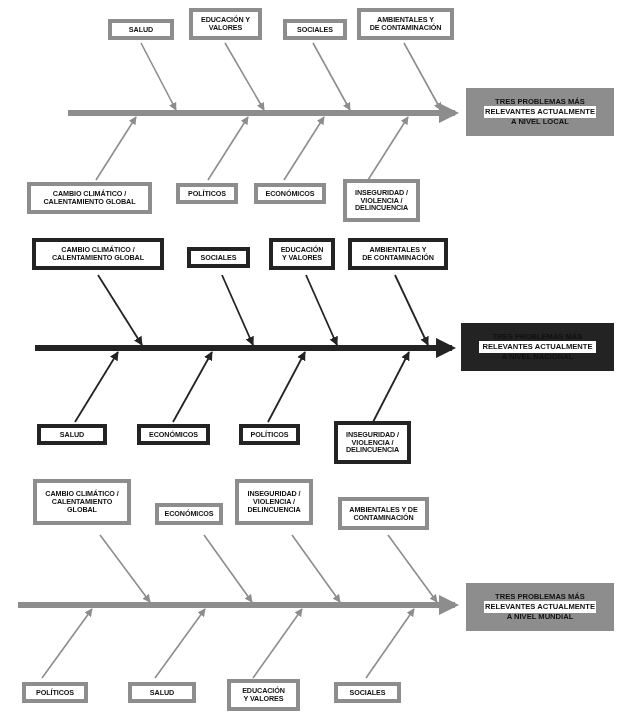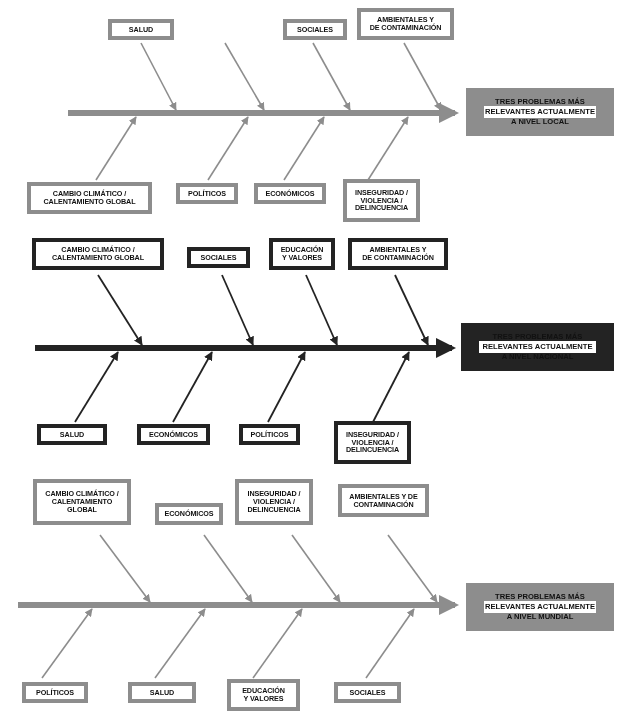--- a/index.html
+++ b/index.html
@@ -142,20 +142,24 @@
       <line x1="42" y1="678" x2="92" y2="609" stroke="#8d8d8d" stroke-width="1.6" marker-end="url(#arrowGray)"></line>
       <line x1="155" y1="678" x2="205" y2="609" stroke="#8d8d8d" stroke-width="1.6" marker-end="url(#arrowGray)"></line>
       <line x1="253" y1="678" x2="302" y2="609" stroke="#8d8d8d" stroke-width="1.6" marker-end="url(#arrowGray)"></line>
       <line x1="366" y1="678" x2="414" y2="609" stroke="#8d8d8d" stroke-width="1.6" marker-end="url(#arrowGray)"></line>
     </g>
   </svg>
 
   <div class="fb-box tone-gray" style="left:108px; top:19px; width:66px; height:21px;">
     <span class="plate">SALUD</span>
   </div>
+  <div class="fb-box tone-gray" style="left:189px; top:8px; width:73px; height:32px;">
+    <span class="plate">EDUCACIÓN Y
+VALORES</span>
+  </div>
   <div class="fb-box tone-gray" style="left:283px; top:19px; width:64px; height:21px;">
     <span class="plate">SOCIALES</span>
   </div>
   <div class="fb-box tone-gray" style="left:357px; top:8px; width:97px; height:32px;">
     <span class="plate">AMBIENTALES Y
 DE CONTAMINACIÓN</span>
   </div>
 
   <div class="fb-box tone-gray" style="left:27px; top:182px; width:125px; height:32px;">
     <span class="plate">CAMBIO CLIMÁTICO /
@@ -222,21 +226,21 @@
 GLOBAL</span>
   </div>
   <div class="fb-box tone-gray" style="left:155px; top:503px; width:68px; height:22px;">
     <span class="plate">ECONÓMICOS</span>
   </div>
   <div class="fb-box tone-gray" style="left:235px; top:479px; width:78px; height:46px;">
     <span class="plate">INSEGURIDAD /
 VIOLENCIA /
 DELINCUENCIA</span>
   </div>
-  <div class="fb-box tone-gray" style="left:338px; top:484px; width:91px; height:33px;">
+  <div class="fb-box tone-gray" style="left:338px; top:497px; width:91px; height:33px;">
     <span class="plate">AMBIENTALES Y DE
 CONTAMINACIÓN</span>
   </div>
 
   <div class="fb-box tone-gray" style="left:22px; top:682px; width:66px; height:21px;">
     <span class="plate">POLÍTICOS</span>
   </div>
   <div class="fb-box tone-gray" style="left:128px; top:682px; width:68px; height:21px;">
     <span class="plate">SALUD</span>
   </div>

